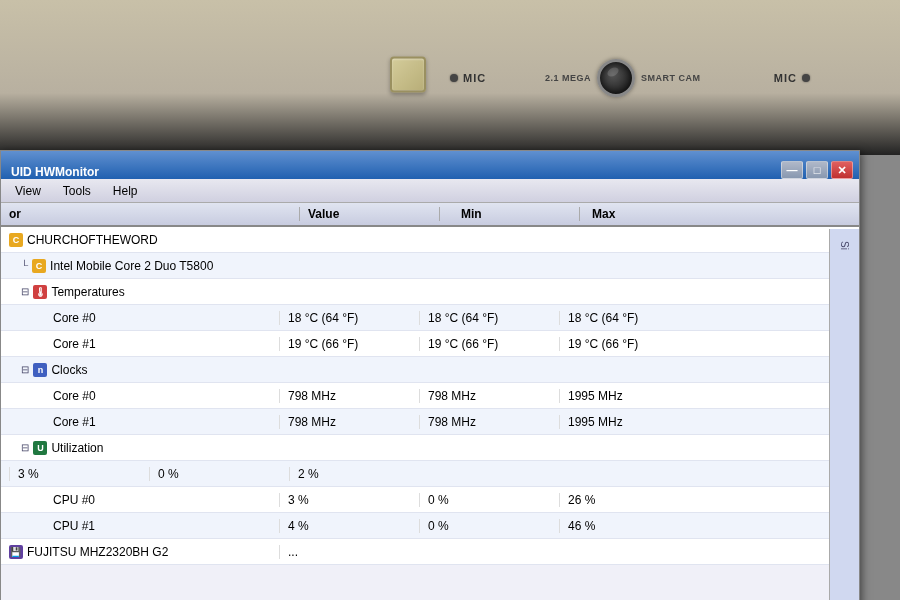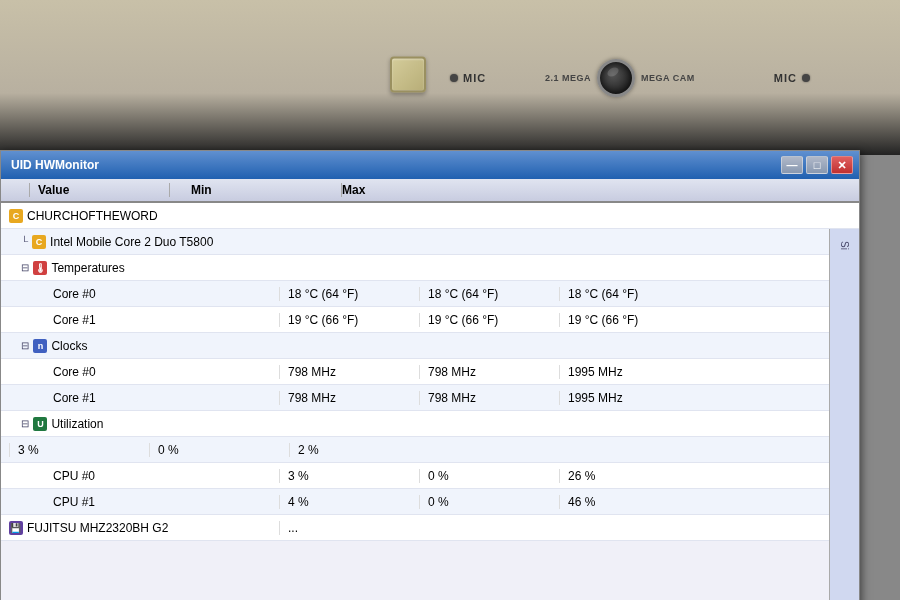--- a/index.html
+++ b/index.html
@@ -142,21 +142,21 @@
       background: #f0f0f8;
       border: 1px solid #888;
       box-shadow: 2px 2px 8px rgba(0,0,0,0.5);
     }
 
     
     .title-bar {
       height: 28px;
       background: linear-gradient(to bottom, #6090d0 0%, #2060b0 100%);
       display: flex;
-      align-items: center;
+      align-items: flex-end;
       justify-content: space-between;
       padding: 0 6px;
       color: white;
       font-size: 12px;
       font-weight: bold;
     }
 
     .title-bar-text {
       flex: 1;
       padding-left: 4px;
@@ -208,21 +208,21 @@
       background: linear-gradient(to bottom, #e0e4f0, #c8cce0);
       display: flex;
       align-items: center;
       border-bottom: 2px solid #888;
       padding-left: 8px;
     }
 
     .col-sensor { width: 270px; font-size: 12px; font-weight: bold; color: #000; }
     .col-value { width: 140px; font-size: 12px; font-weight: bold; color: #000; border-left: 1px solid #aaa; padding-left: 8px; margin-left: 20px; }
     .col-min { width: 140px; font-size: 12px; font-weight: bold; color: #000; border-left: 1px solid #aaa; padding-left: 21px; }
-    .col-max { width: 140px; font-size: 12px; font-weight: bold; color: #000; border-left: 1px solid #aaa; padding-left: 0; margin-left: 32px; }
+    .col-max { width: 140px; font-size: 12px; font-weight: bold; color: #000; border-left: 1px solid #aaa; padding-left: 12px; }
 
     
     .table-body {
       background: white;
       overflow: hidden;
     }
 
     .table-row {
       display: flex;
       align-items: center;
@@ -297,43 +297,49 @@
     <div class="bezel-button"></div>
 
     <div class="mic-left">
       <div class="mic-dot-left"></div>
       <span>MIC</span>
     </div>
 
     <div class="camera-area">
       <span class="camera-label">2.1 MEGA</span>
       <div class="camera-lens"></div>
-      <span class="smart-cam-label">MEGA CAM</span>
+      <span class="smart-cam-label">SMART CAM</span>
     </div>
 
     <div class="mic-right">
       <span>MIC</span>
       <div class="mic-dot-right"></div>
     </div>
   </div>
 </div>
 
 <div class="hwmonitor-window">
 
   <div class="title-bar">
     <span class="title-bar-text">UID HWMonitor</span>
     <div class="title-bar-controls">
       <div class="tb-btn tb-btn-min">—</div>
       <div class="tb-btn tb-btn-max">□</div>
       <div class="tb-btn tb-btn-close">✕</div>
     </div>
   </div>
 
+  <div class="menu-bar">
+    <div class="menu-item">View</div>
+    <div class="menu-item">Tools</div>
+    <div class="menu-item">Help</div>
+  </div>
 
   <div class="col-headers">
+    <div class="col-sensor">or</div>
     <div class="col-value">Value</div>
     <div class="col-min">Min</div>
     <div class="col-max">Max</div>
   </div>
 
   <div class="table-body" id="table-body">
   <div class="table-row">
     <div class="cell-sensor ">
       <span class="sensor-icon icon-cpu">C</span>
       <span>CHURCHOFTHEWORD</span>

